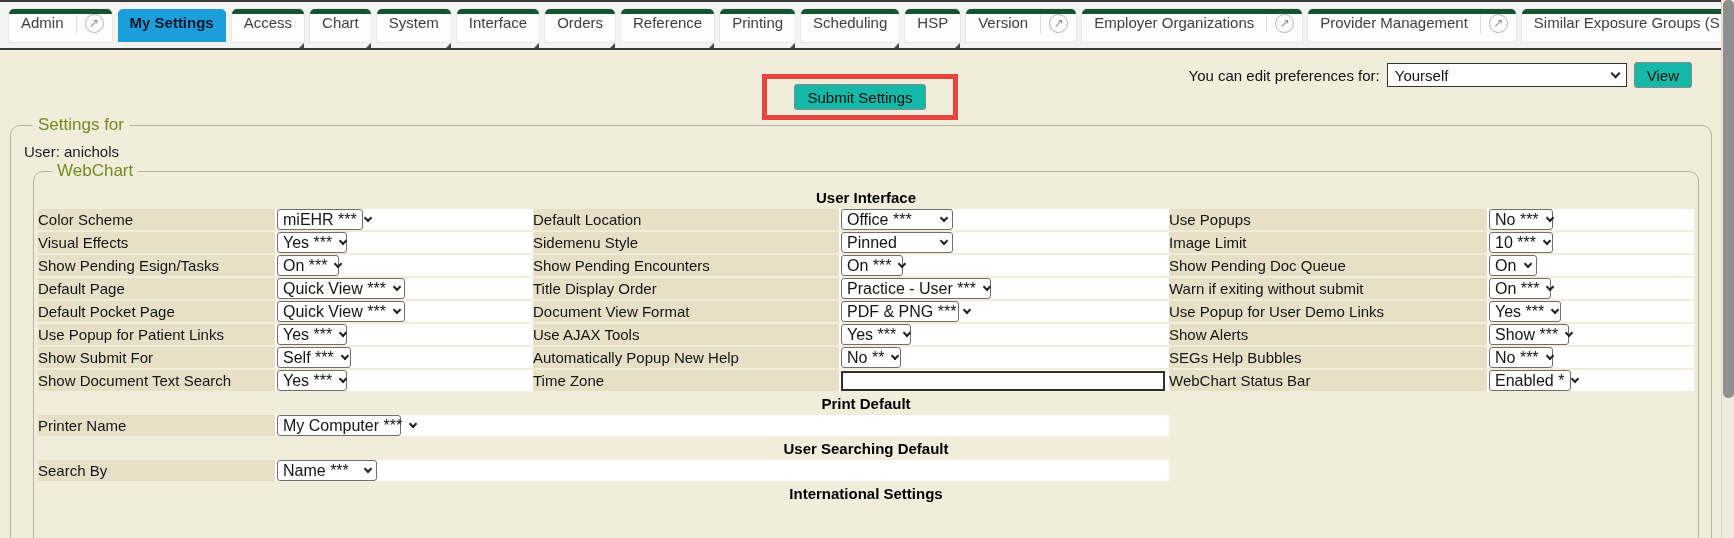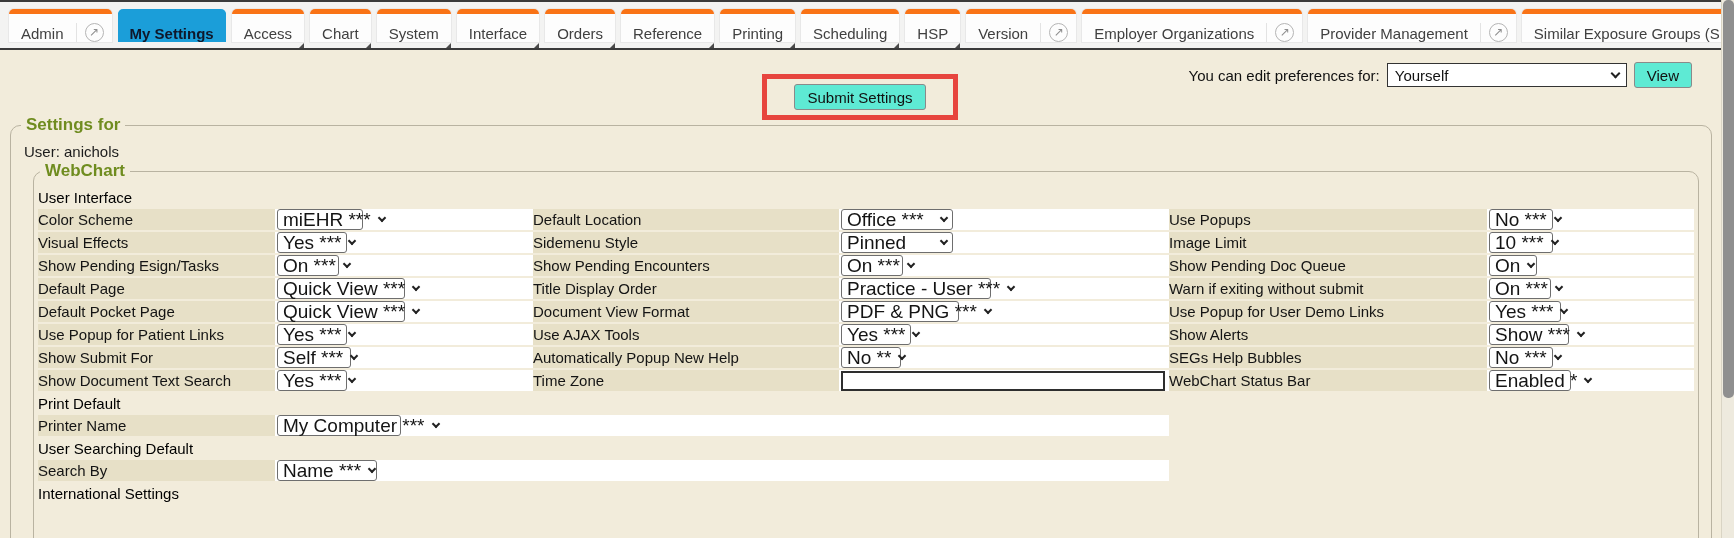--- a/index.html
+++ b/index.html
@@ -3,61 +3,61 @@
 <meta charset="utf-8">
 <style>
   * { margin:0; padding:0; box-sizing:border-box; }
   body { font-family:"Liberation Sans", sans-serif; }
   .screen { position:relative; width:1734px; height:538px; overflow:hidden; background:#f2ecdb; }
 
   
   .topbar { position:relative; height:50px; background:#f3f3f2; border-top:2px solid #3a3a3a;
             border-bottom:2px solid #3a3a3a; padding:7px 0 0 9px; display:flex; gap:6px;
             align-items:flex-start; }
-  .tab { position:relative; display:inline-flex; align-items:flex-end; background:#fdfdfd;
-         border-top:5px solid #f97316; border-radius:5px 5px 0 0; height:33px; color:#404040;
+  .tab { position:relative; display:inline-flex; align-items:flex-start; background:#fdfdfd;
+         border-top:5px solid #14532d; border-radius:5px 5px 0 0; height:33px; color:#404040;
          font-size:15px; white-space:nowrap; cursor:default; box-shadow:0 0 0 1px #e8e8e8; }
   .tab .lbl { padding:0 12px; display:flex; align-items:center; }
   .tab.active { background:#1b9ed9; border-top-color:#1b9ed9; color:#0f172a; font-weight:bold; box-shadow:none; }
   .tab .ext { display:flex; align-items:center; padding:0 8px; border-left:1px solid #e3e3e3; }
   .ext-icon { width:19px; height:19px; border:1px solid #b5b5b5; border-radius:50%; color:#8f8f8f;
               font-size:12px; line-height:17px; text-align:center; display:block; }
   .corner { position:absolute; right:0px; bottom:-6px; width:0; height:0;
             border-bottom:5px solid #4a4a4a; border-left:5px solid transparent; }
 
   
   .prefs { position:absolute; top:62px; right:42px; display:flex; align-items:center; gap:7px;
            font-size:15px; color:#111; }
   .psel { width:240px; height:24px; background:#fff; border:1px solid #333; display:flex;
           align-items:center; justify-content:space-between; padding:0 7px; font-size:15px; }
-  .btn { height:26px; padding:0 12px; background:#5eead4; border:1px solid #8a8a8a;
+  .btn { height:26px; padding:0 12px; background:#14b8a6; border:1px solid #8a8a8a;
          border-radius:3px; font-size:15px; color:#111; font-family:"Liberation Sans",sans-serif; }
   .submit-wrap { position:absolute; left:762px; top:74px; width:196px; height:46px;
                  border:5px solid #e7453e; display:flex; align-items:center; justify-content:center; }
 
   
   fieldset.outer { position:absolute; left:10px; top:115px; width:1702px; height:480px;
                    border:1px solid #b9b3a1; border-radius:10px; padding:5px 8px 0 8px; }
   fieldset.inner { margin:1px 4px 0 14px; border:1px solid #b9b3a1; border-radius:10px;
                    padding:4px 4px 0 4px; height:430px; }
-  legend { color:#6f8c1f; font-weight:bold; font-size:17px; padding:0 5px; margin-left:2px; }
+  legend { color:#6f8c1f; font-weight:normal; font-size:17px; padding:0 5px; margin-left:14px; }
   .user-line { font-size:15px; color:#1c1c1c; margin:3px 0 1px 5px; }
 
   
   table.settings { border-collapse:separate; border-spacing:0 2px; width:100%; table-layout:fixed;
                    font-size:15px; color:#141414; }
   td { height:21px; vertical-align:middle; overflow:hidden; white-space:nowrap; }
   td.lblc { background:#e7e0c7; }
   td.valc { background:#ffffff; }
-  td.hdr  { background:transparent; text-align:left; font-weight:normal; height:20px; color:#000; }
+  td.hdr  { background:transparent; text-align:center; font-weight:bold; height:20px; color:#000; }
   td.filler { background:transparent; }
 
   .sel { display:inline-flex; align-items:center; justify-content:space-between; height:21px;
          border:1px solid #6e6e6e; border-radius:3px; background:#fff; margin-left:2px;
-         padding:0 5px; font-size:19px; cursor:default; }
+         padding:0 5px; font-size:16px; cursor:default; }
   .chev { width:7px; height:7px; border-right:2px solid #222; border-bottom:2px solid #222;
           transform:rotate(45deg); margin-left:8px; margin-top:-4px; flex:none; }
   .chev.sm { width:6px; height:6px; }
   input.txt { height:20px; border:2px solid #2e2e2e; background:#fff; margin-left:2px;
               font-size:14px; padding:0 4px; }
 
   
   .scrollbar { position:absolute; right:0; top:0; width:13px; height:538px; background:#eeeade;
                border-left:1px solid #d9d4c4; }
   .scroll-thumb { position:absolute; left:1px; top:0; width:11px; height:398px; background:#8f8f8f;

